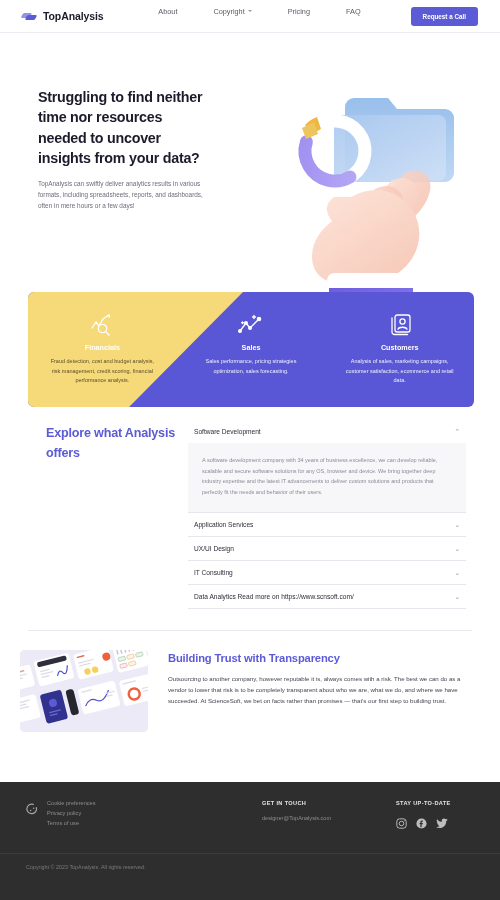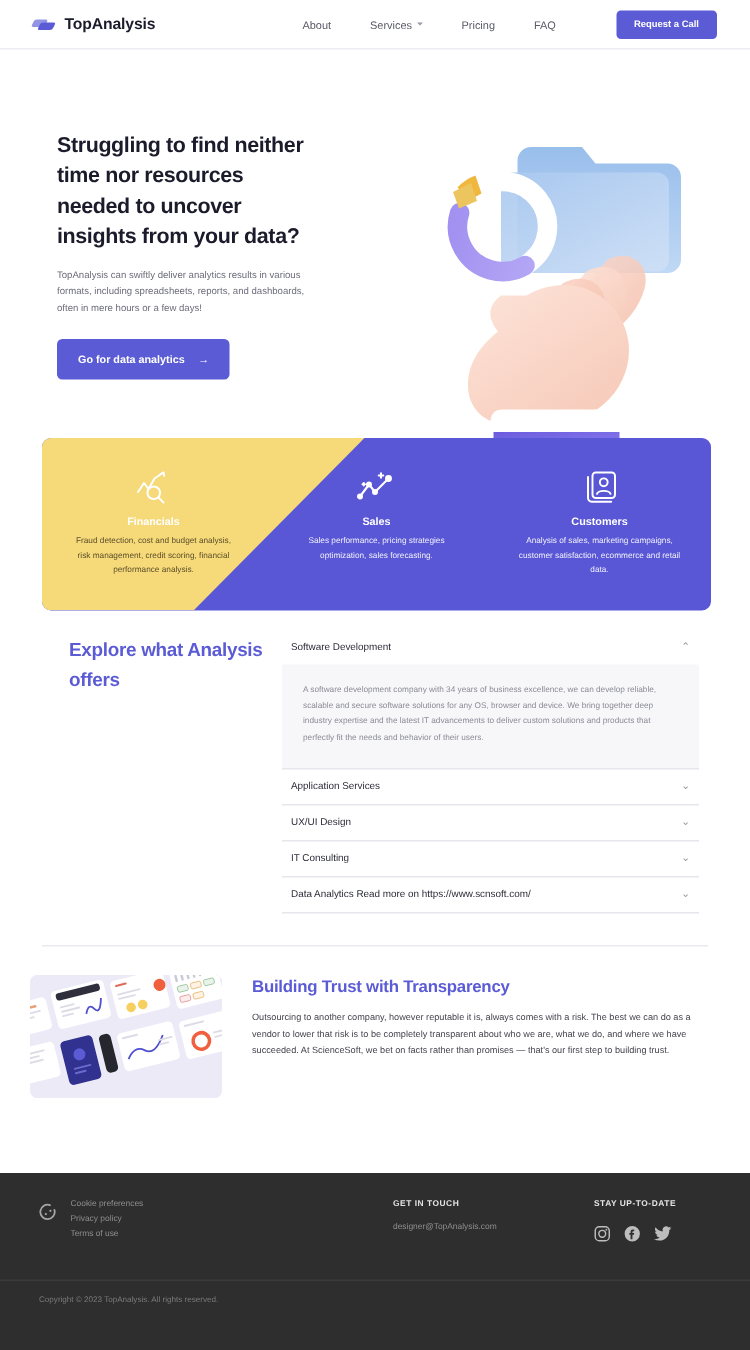--- a/index.html
+++ b/index.html
@@ -17,21 +17,21 @@
     padding:0 22px; border-bottom:1px solid #ececf2; background:#fff;
   }
   .brand { display:flex; align-items:center; gap:6px; }
   .brand-mark { width:15px; height:13px; position:relative; }
   .brand-mark span {
     position:absolute; background:#5b5bd6; border-radius:1.5px;
   }
   .brand-mark span:nth-child(1){ left:0; top:3px; width:9px; height:4.5px; transform:skewX(-26deg); opacity:.65;}
   .brand-mark span:nth-child(2){ left:3.5px; top:5.5px; width:10px; height:5px; transform:skewX(-26deg);}
   .brand-name { font-size:10.5px; font-weight:bold; color:#1b1b2b; letter-spacing:-.1px;}
-  .nav { margin-left:auto; display:flex; align-items:center; gap:26px; }
+  .nav { margin-left:auto; display:flex; align-items:flex-start; gap:36px; }
   .nav-item { font-size:7.3px; color:#5a5a68; display:flex; align-items:center; gap:3px; cursor:pointer;}
   .chev { width:0;height:0;border-left:2.4px solid transparent;border-right:2.4px solid transparent;border-top:2.8px solid #9a9aa8;}
   .cta-top {
     background:#5b5bd6; color:#fff; font-size:6.3px; font-weight:bold;
     padding:6px 12px; border-radius:3px; border:none; cursor:pointer;
     margin-left:14px;
   }
 
   
   .hero { position:relative; height:235px; padding:52px 22px 0 16px; display:flex; }
@@ -125,41 +125,37 @@
         <span></span>
           <span></span>
       </span>
       <span class="brand-name">TopAnalysis</span>
     </div>
     <div class="nav">
       <div class="nav-item">
         <span>About</span>
       </div>
       <div class="nav-item">
-        <span>Services</span>
+        <span>Copyright</span>
         <span class="chev"></span>
       </div>
       <div class="nav-item">
         <span>Pricing</span>
       </div>
       <div class="nav-item">
         <span>FAQ</span>
       </div>
       <button class="cta-top">Request a Call</button>
     </div>
   </div>
 
   <div class="hero">
     <div class="hero-left">
       <h1 class="hero-title">Struggling to find neither time nor resources needed to uncover insights from your data?</h1>
       <p class="hero-sub">TopAnalysis can swiftly deliver analytics results in various formats, including spreadsheets, reports, and dashboards, often in mere hours or a few days!</p>
-      <button class="hero-btn">
-        <span>Go for data analytics</span>
-        <span>→</span>
-      </button>
     </div>
 
     <div class="hero-art">
       <svg viewBox="0 0 205 215" width="205" height="215">
         <defs>
           <linearGradient id="folderG" x1="0" y1="0" x2="1" y2="1">
             <stop offset="0" stop-color="#a9c8ef"></stop>
               <stop offset="1" stop-color="#cfe0f6"></stop>
           </linearGradient>
           <linearGradient id="folderG2" x1="0" y1="0" x2="0" y2="1">

